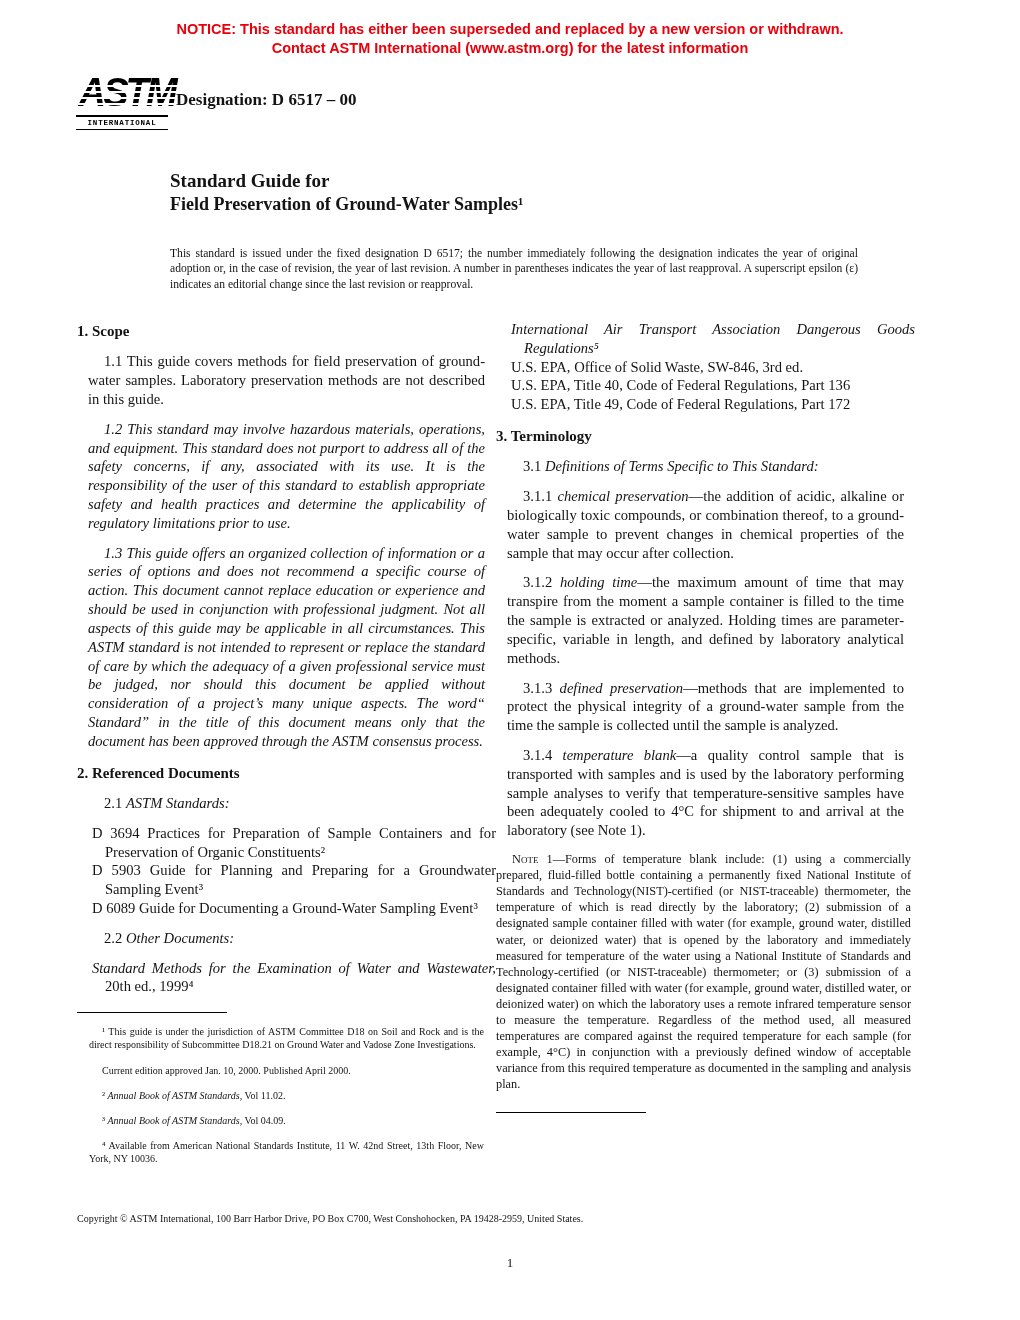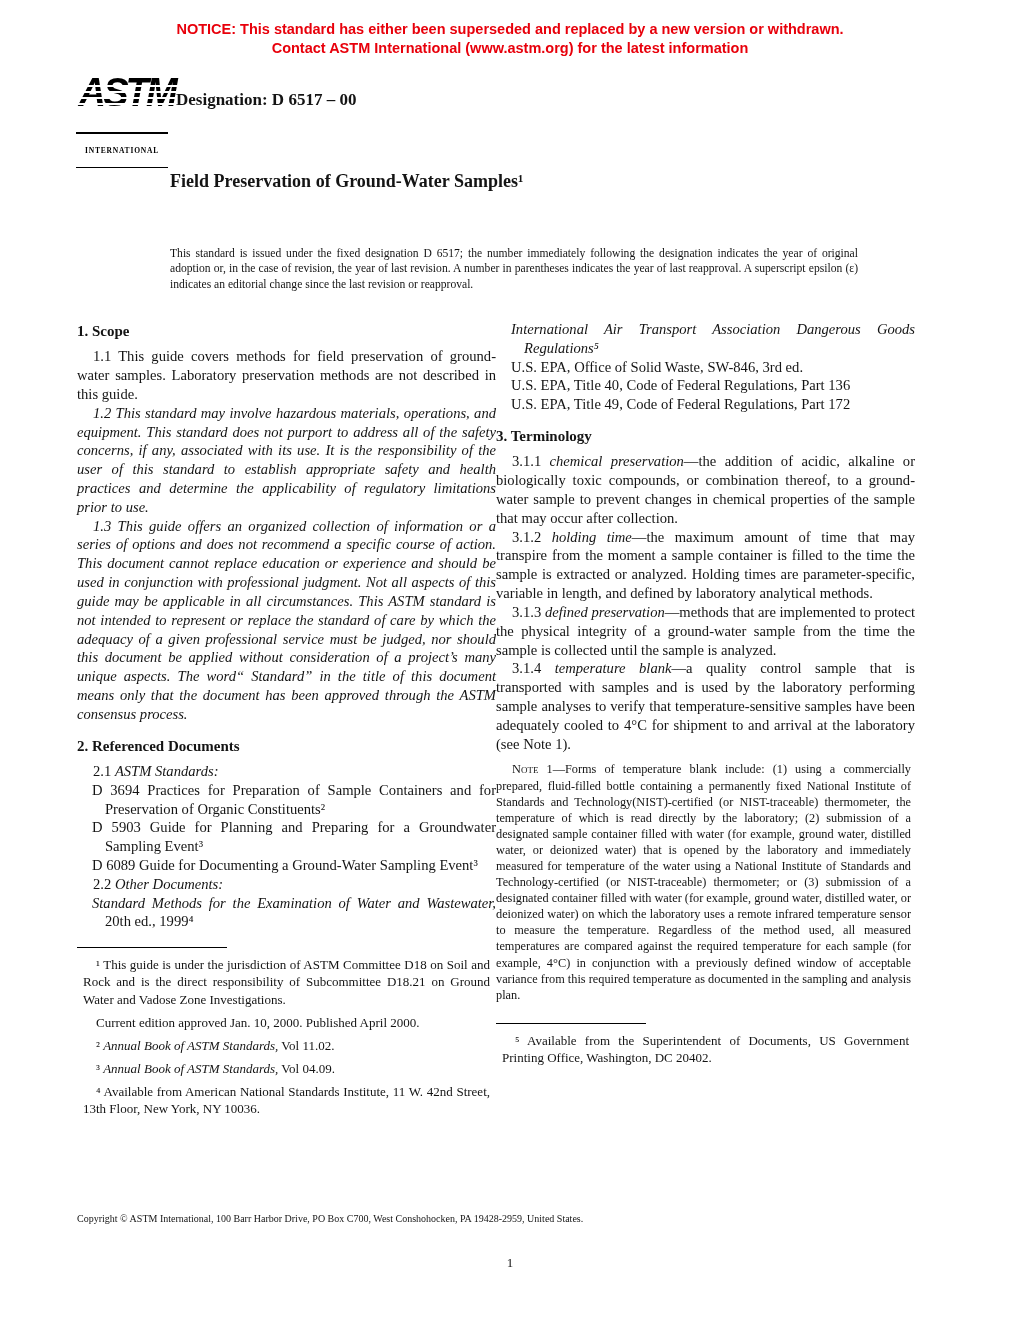--- a/index.html
+++ b/index.html
@@ -22,51 +22,51 @@
     display:inline-block; transform:scaleX(0.95);
   }
   .logo-stripes {
     position:absolute; left:-3px; right:-3px; top:9px; height:24px;
     background:repeating-linear-gradient(to bottom,
       rgba(255,255,255,0) 0px, rgba(255,255,255,0) 4px,
       #ffffff 4px, #ffffff 6px);
     pointer-events:none;
   }
   .logo-sub {
-    font-family:Liberation Serif, serif; font-weight:bold;
+    font-family:Liberation Mono, monospace; font-weight:bold;
     font-size:7.5px; letter-spacing:0.8px; color:#000;
     border-top:2px solid #000; border-bottom:1px solid #000;
-    padding:12px 0; margin-top:20px;
+    padding:2px 0; margin-top:3px;
   }
   .designation {
     position:absolute; left:176px; top:90px;
     font-weight:bold; font-size:17px;
   }
   .title-block { position:absolute; left:170px; top:170px; }
   .title-line1 { font-weight:bold; font-size:19px; line-height:1.2; }
   .title-line2 { font-weight:bold; font-size:18px; line-height:1.25; }
   .issuance {
     position:absolute; left:170px; top:246px; width:688px;
     font-size:11.6px; line-height:1.32; text-align:justify;
   }
   .columns {
     position:absolute; left:77px; top:320px; width:867px;
     display:flex; 
   }
   .col { width:419px; font-size:14.6px; line-height:1.29; text-align:justify; }
   .sec { font-size:15px; font-weight:bold; margin:13px 0 6px 0; text-align:left; }
   .sec:first-child { margin-top:2px; }
-  .para { margin:0; text-indent:16px; }
+  .para { margin:11px; text-indent:16px; }
   .hang { margin:0; padding-left:28px; text-indent:-13px; }
   .it { font-style:italic; }
   .sc { font-variant:small-caps; }
   .note { margin:8px 4px 0 0; font-size:12.3px; line-height:1.31; text-indent:16px; }
   .fnrule { width:150px; border-top:1px solid #000; margin:16px 0 8px 0; }
   .fnrule-right { margin-top:20px; }
-  .fn { margin:6px; font-size:13px; line-height:1.32; text-indent:13px; }
+  .fn { margin:12px; font-size:10px; line-height:1.32; text-indent:13px; }
   .copyright { position:absolute; left:77px; top:1213px; font-size:10px; }
   .pagenum { position:absolute; left:0; right:0; top:1255px; text-align:center; font-size:13px; }
 </style>
 </head>
 <body>
 
 <div class="page">
 
   <div class="notice">
     <div>NOTICE: This standard has either been superseded and replaced by a new version or withdrawn.</div>
@@ -77,20 +77,21 @@
     <span class="logo-astm-wrap">
       <span class="logo-astm">ASTM</span>
       <span class="logo-stripes"></span>
     </span>
     <div class="logo-sub">INTERNATIONAL</div>
   </div>
 
   <div class="designation">Designation: D 6517 – 00</div>
 
   <div class="title-block">
+    <div class="title-line1">Standard Guide for</div>
     <div class="title-line2">Field Preservation of Ground-Water Samples¹</div>
   </div>
 
   <div class="issuance">This standard is issued under the fixed designation D 6517; the number immediately following the designation indicates the year of original adoption or, in the case of revision, the year of last revision. A number in parentheses indicates the year of last reapproval. A superscript epsilon (ε) indicates an editorial change since the last revision or reapproval.</div>
 
   <div class="columns">
 
     <div class="col">
       <h2 class="sec">1.  Scope</h2>
       <p class="para">1.1 This guide covers methods for field preservation of ground-water samples. Laboratory preservation methods are not described in this guide.</p>
@@ -113,30 +114,30 @@
       <p class="fn">⁴ Available from American National Standards Institute, 11 W. 42nd Street, 13th Floor, New York, NY 10036.</p>
     </div>
 
     <div class="col">
       <p class="hang it">International Air Transport Association Dangerous Goods Regulations⁵</p>
       <p class="hang">U.S. EPA, Office of Solid Waste, SW-846, 3rd ed.</p>
       <p class="hang">U.S. EPA, Title 40, Code of Federal Regulations, Part 136</p>
       <p class="hang">U.S. EPA, Title 49, Code of Federal Regulations, Part 172</p>
 
       <h2 class="sec">3.  Terminology</h2>
+      <p class="para"><span>3.1 </span><span class="it">Definitions of Terms Specific to This Standard:</span></p>
 
       <p class="para"><span>3.1.1 </span><span class="it">chemical preservation</span><span>—the addition of acidic, alkaline or biologically toxic compounds, or combination thereof, to a ground-water sample to prevent changes in chemical properties of the sample that may occur after collection.</span></p>
       <p class="para"><span>3.1.2 </span><span class="it">holding time</span><span>—the maximum amount of time that may transpire from the moment a sample container is filled to the time the sample is extracted or analyzed. Holding times are parameter-specific, variable in length, and defined by laboratory analytical methods.</span></p>
       <p class="para"><span>3.1.3 </span><span class="it">defined preservation</span><span>—methods that are implemented to protect the physical integrity of a ground-water sample from the time the sample is collected until the sample is analyzed.</span></p>
       <p class="para"><span>3.1.4 </span><span class="it">temperature blank</span><span>—a quality control sample that is transported with samples and is used by the laboratory performing sample analyses to verify that temperature-sensitive samples have been adequately cooled to 4°C for shipment to and arrival at the laboratory (see Note 1).</span></p>
 
       <p class="note"><span class="sc">Note 1</span><span>—Forms of temperature blank include: (1) using a commercially prepared, fluid-filled bottle containing a permanently fixed National Institute of Standards and Technology(NIST)-certified (or NIST-traceable) thermometer, the temperature of which is read directly by the laboratory; (2) submission of a designated sample container filled with water (for example, ground water, distilled water, or deionized water) that is opened by the laboratory and immediately measured for temperature of the water using a National Institute of Standards and Technology-certified (or NIST-traceable) thermometer; or (3) submission of a designated container filled with water (for example, ground water, distilled water, or deionized water) on which the laboratory uses a remote infrared temperature sensor to measure the temperature. Regardless of the method used, all measured temperatures are compared against the required temperature for each sample (for example, 4°C) in conjunction with a previously defined window of acceptable variance from this required temperature as documented in the sampling and analysis plan.</span></p>
 
       <div class="fnrule fnrule-right"></div>
-      <p class="fn">⁵ Available from the Superintendent of Documents, US Government Printing Office, Washington, DC 20402.</p>
     </div>
 
   </div>
 
   <div class="copyright">Copyright © ASTM International, 100 Barr Harbor Drive, PO Box C700, West Conshohocken, PA 19428-2959, United States.</div>
   <div class="pagenum">1</div>
 
 </div>
 
 </body></html>

